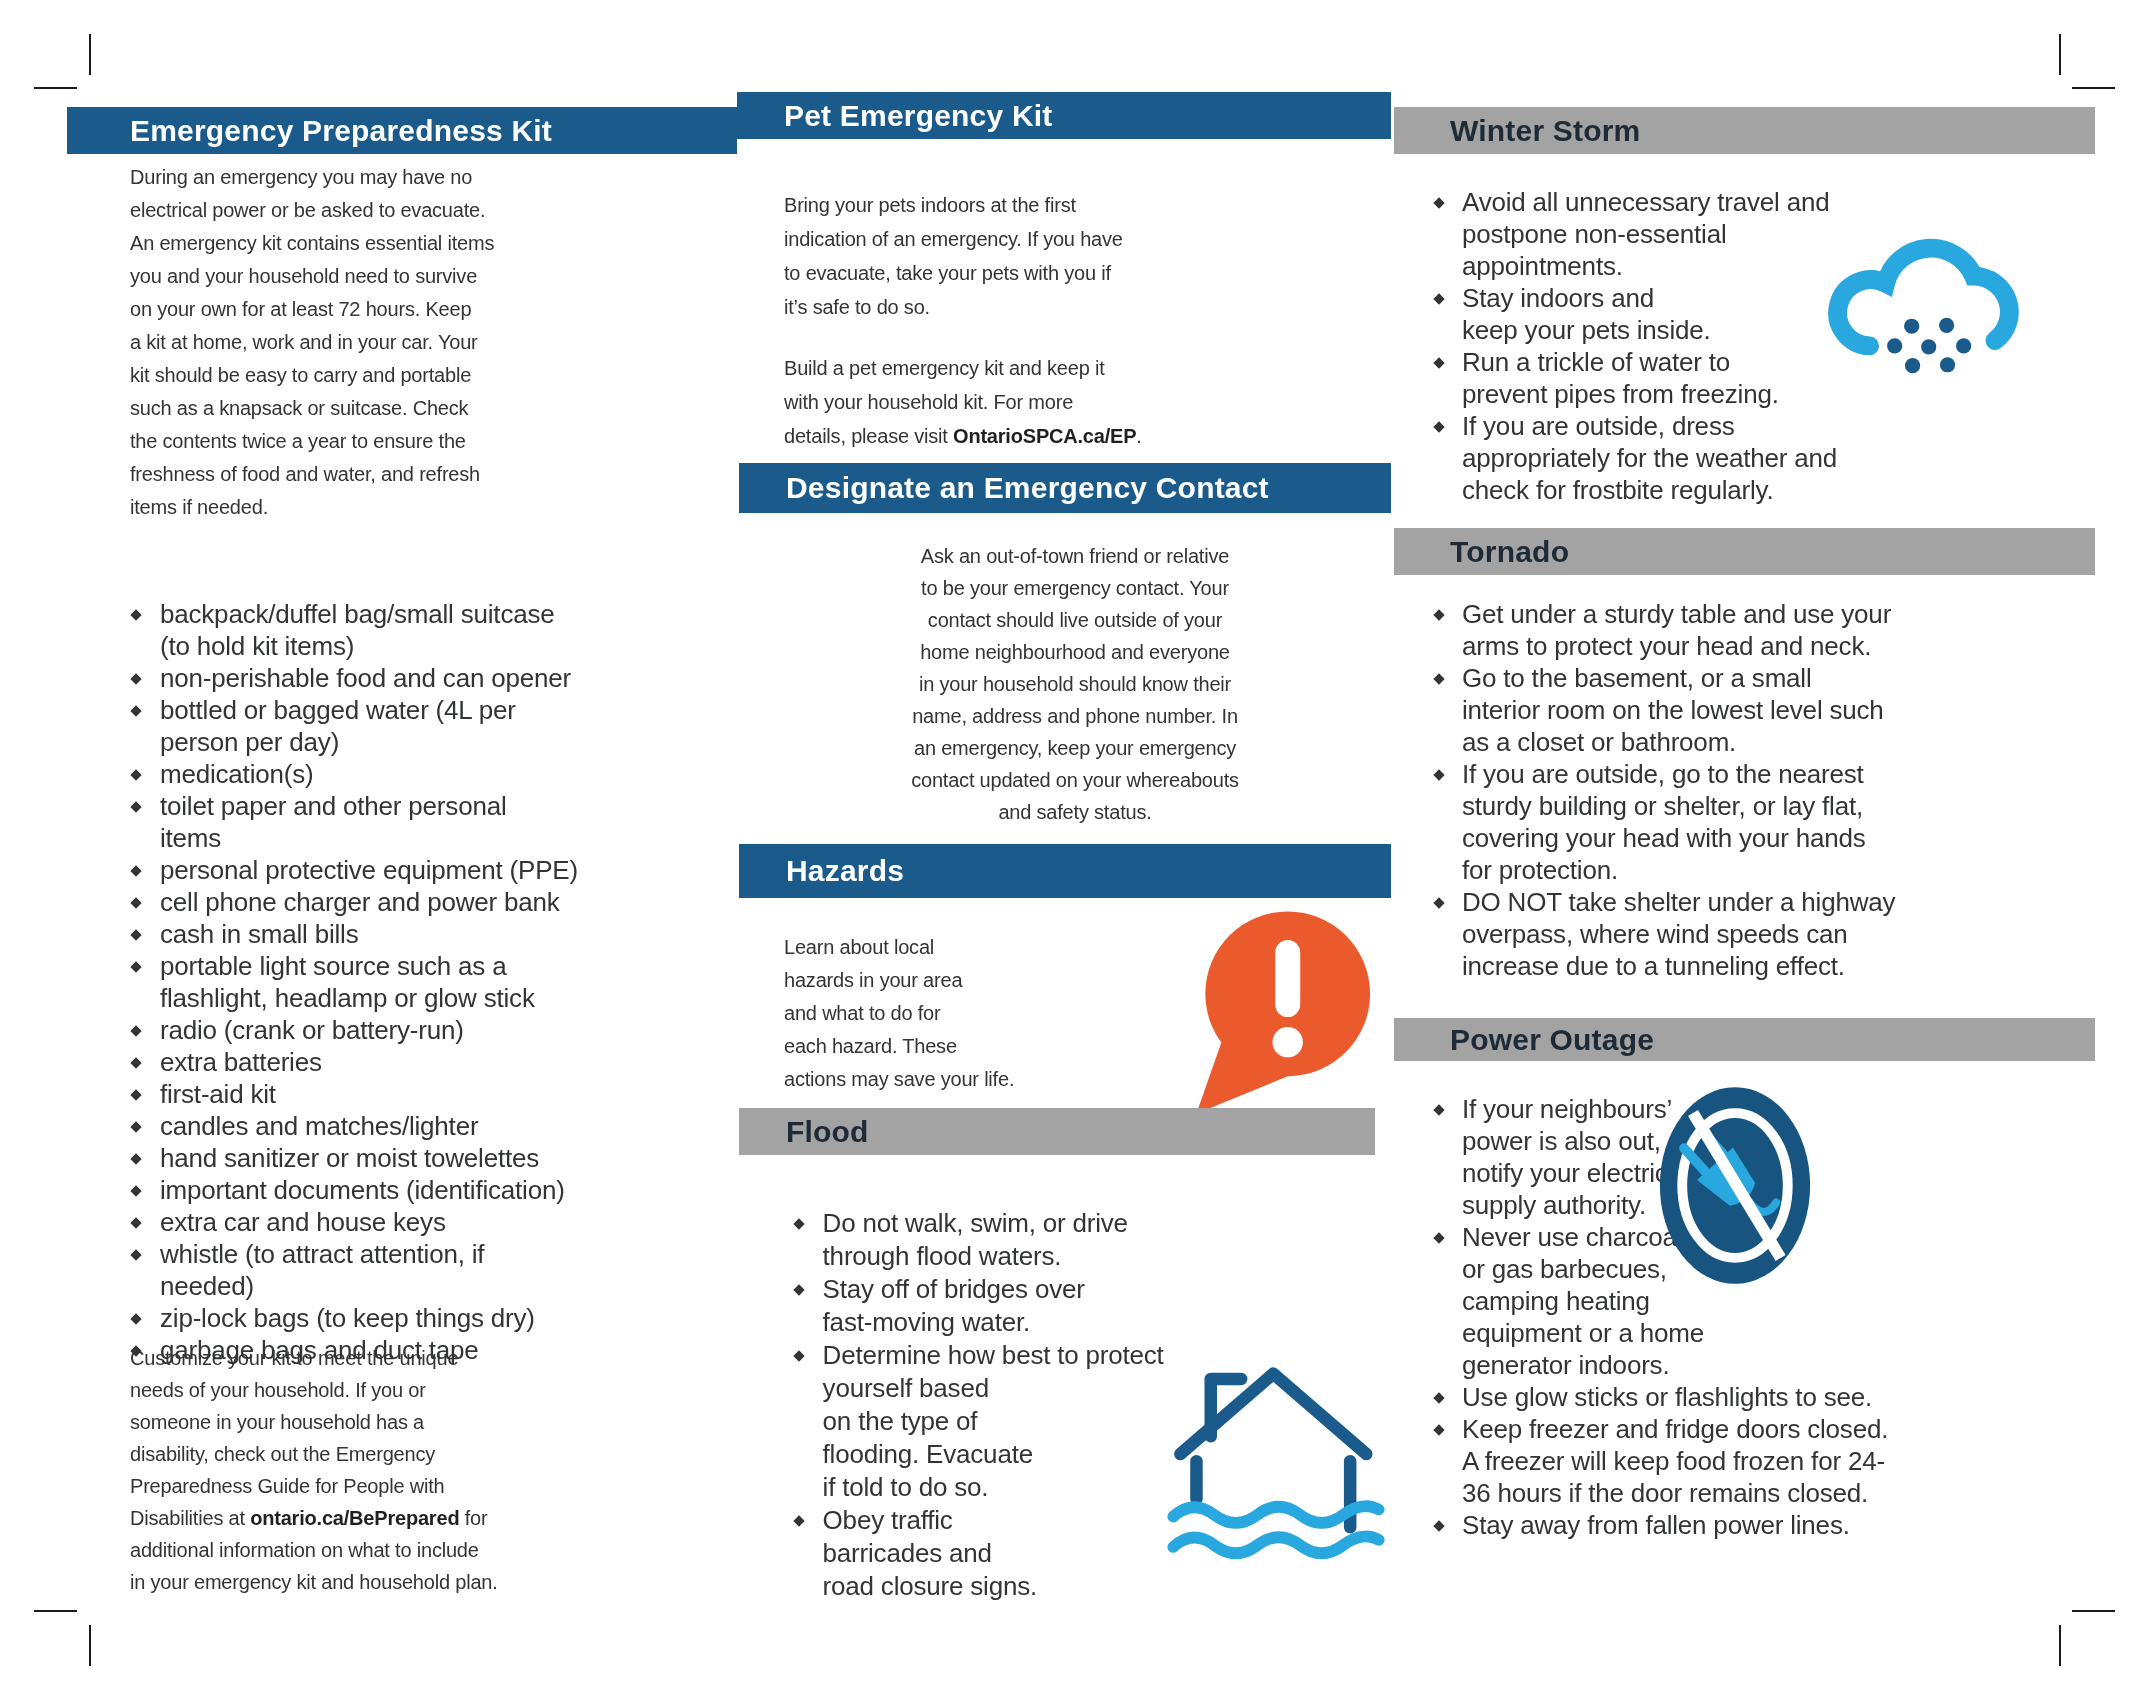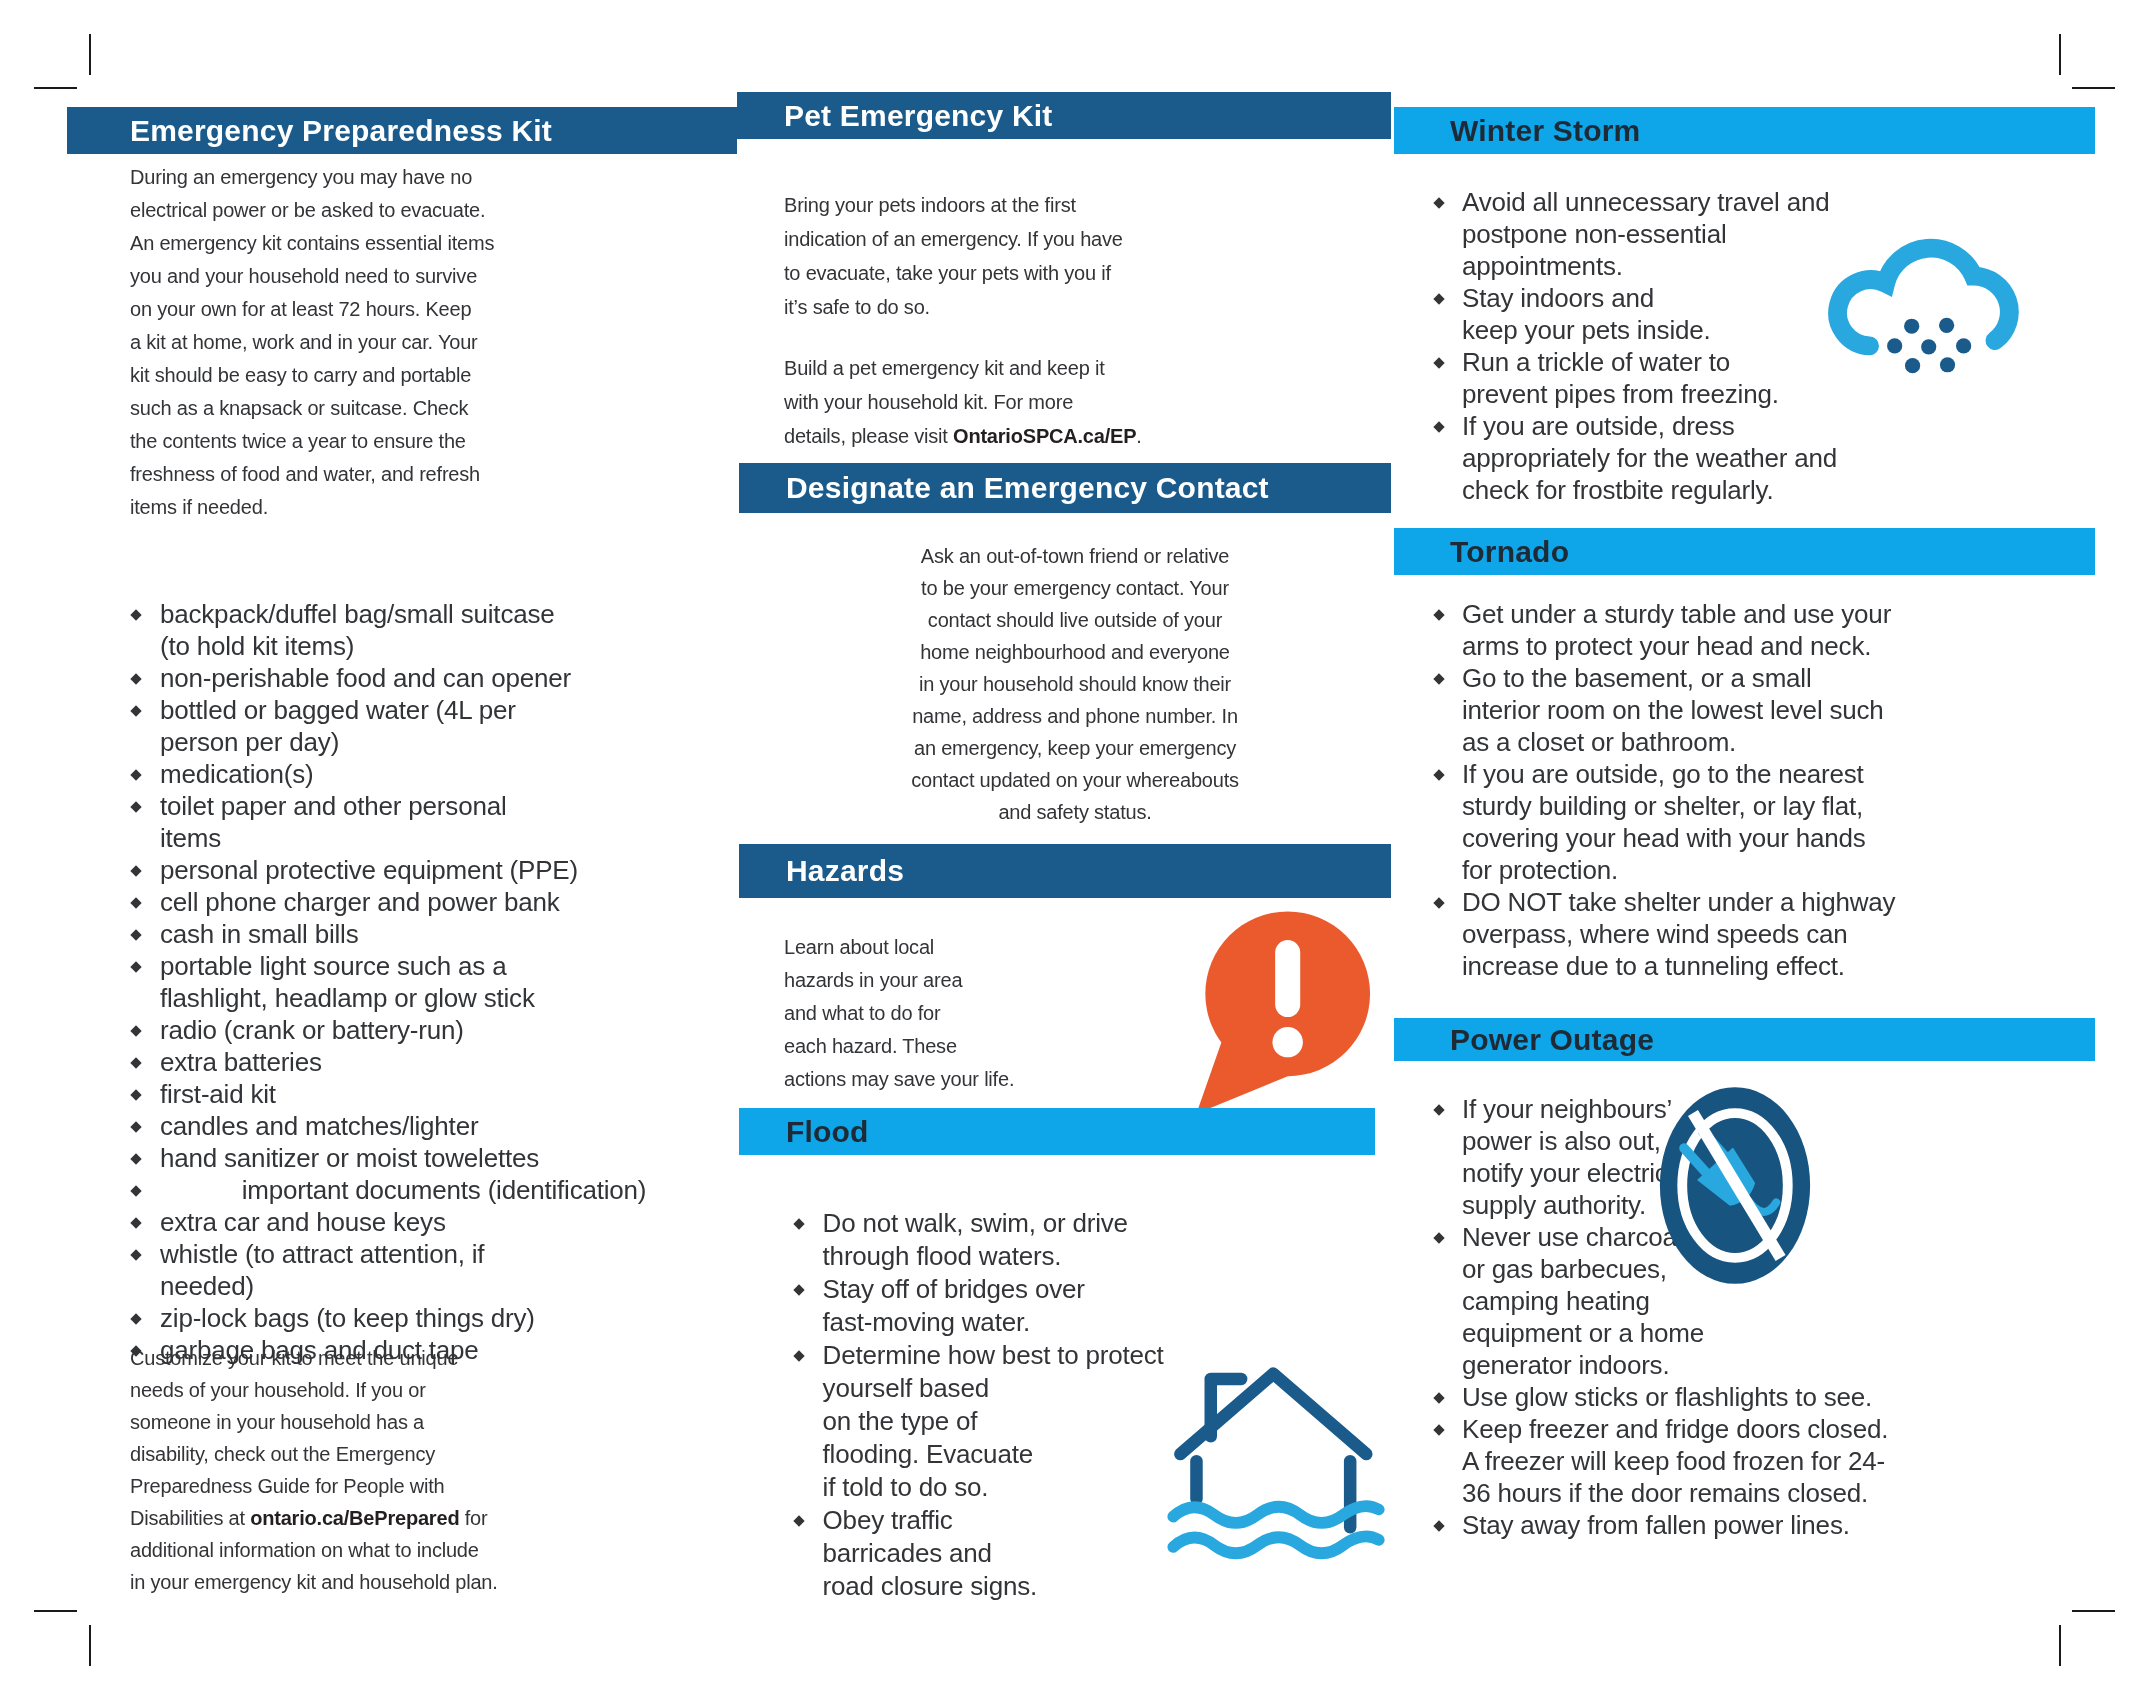--- a/index.html
+++ b/index.html
@@ -1,21 +1,21 @@
 <!DOCTYPE html>
 <html style="font-size:14.3px"><head>
 <meta charset="utf-8">
 <style>
   html,body{margin:0;padding:0;background:#ffffff;}
   .page{position:relative;width:2149px;height:1702px;background:#ffffff;overflow:hidden;
         font-family:"Liberation Sans", sans-serif;color:#333437;}
   .bar{position:absolute;height:47px;display:flex;align-items:center;
        font-weight:bold;font-size:30px;letter-spacing:0.2px;}
   .bar-dark{background:#1a5b8c;color:#ffffff;}
-  .bar-light{background:#0ea5e9;color:#1e2a35;}
+  .bar-light{background:#a3a3a3;color:#1e2a35;}
   .txt{position:absolute;white-space:pre-line;font-size:20px;line-height:33px;letter-spacing:-0.2px;}
   .blist{position:absolute;list-style:none;margin:0;padding:0;font-size:26px;letter-spacing:-0.2px;}
   .blist li{position:relative;white-space:pre-line;}
   .blist li::before{content:"";position:absolute;left:1.8px;top:12.5px;width:8px;height:8px;
         background:#333437;transform:rotate(45deg);}
   .b{font-weight:bold;color:#231f20;}
   .crop{position:absolute;background:#1a1a1a;}
   .icon{position:absolute;}
 </style>
 </head>
@@ -61,21 +61,21 @@
     <li style="padding-left:30px;">personal protective equipment (PPE)</li>
     <li style="padding-left:30px;">cell phone charger and power bank</li>
     <li style="padding-left:30px;">cash in small bills</li>
     <li style="padding-left:30px;">portable light source such as a
 flashlight, headlamp or glow stick</li>
     <li style="padding-left:30px;">radio (crank or battery-run)</li>
     <li style="padding-left:30px;">extra batteries</li>
     <li style="padding-left:30px;">first-aid kit</li>
     <li style="padding-left:30px;">candles and matches/lighter</li>
     <li style="padding-left:30px;">hand sanitizer or moist towelettes</li>
-    <li style="padding-left:30px;text-align:center;">important documents (identification)</li>
+    <li style="padding-left:30px;">important documents (identification)</li>
     <li style="padding-left:30px;">extra car and house keys</li>
     <li style="padding-left:30px;">whistle (to attract attention, if
 needed)</li>
     <li style="padding-left:30px;">zip-lock bags (to keep things dry)</li>
     <li style="padding-left:30px;">garbage bags and duct tape</li>
   </ul>
 
   <div class="txt" style="left:130px;top:1342px;width:618px;line-height:32px;"><span>Customize your kit to meet the unique
 needs of your household. If you or
 someone in your household has a

